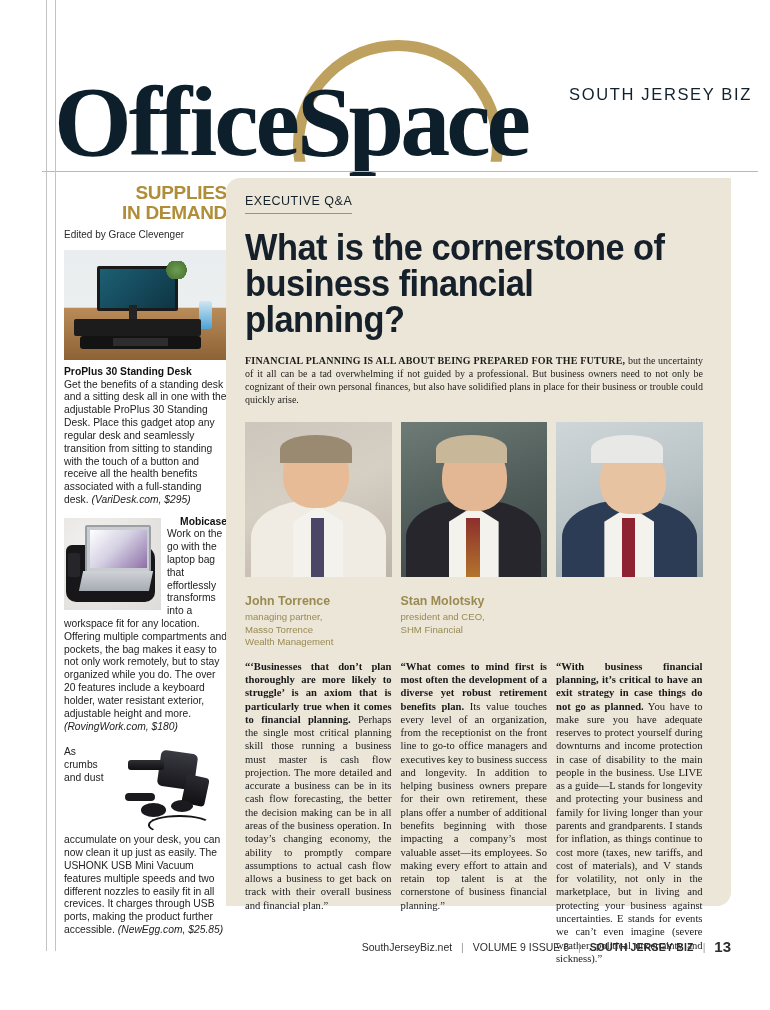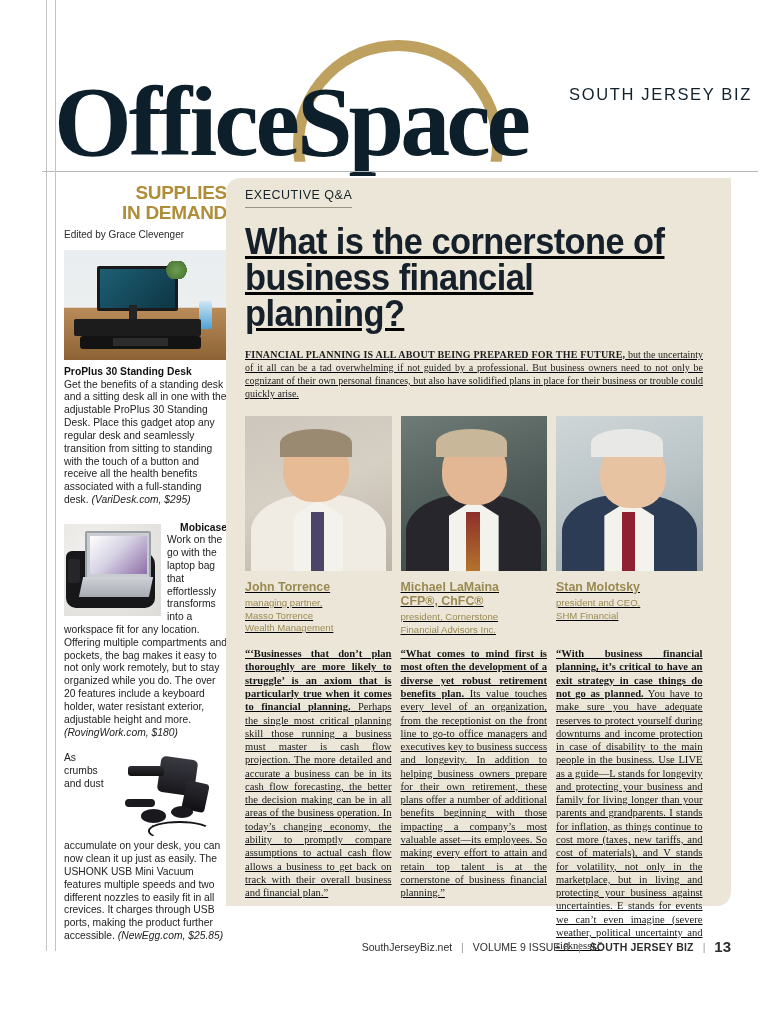--- a/index.html
+++ b/index.html
@@ -67,21 +67,21 @@
              background:linear-gradient(180deg,#2a2a30,#101014);border-radius:4px;transform:rotate(12deg);}
   .vac .n1{position:absolute;left:10%;top:54%;width:26%;height:9%;background:#1a1a1e;border-radius:5px;}
   .vac .o1{position:absolute;left:24%;top:66%;width:22%;height:16%;background:#1a1a1e;border-radius:50%;}
   .vac .o2{position:absolute;left:50%;top:62%;width:20%;height:14%;background:#1a1a1e;border-radius:50%;}
   .vac .cord{position:absolute;left:30%;top:80%;width:52%;height:18%;
              border:2px solid #141418;border-radius:50%;border-color:#141418 transparent transparent #141418;}
 
   
   #panel{position:absolute;left:226px;top:178px;width:505px;height:728px;
          background:#ece6d8;border-radius:14px 0 14px 0;}
-  #panel-inner{position:absolute;left:245px;top:185px;width:458px;text-decoration:underline;}
+  #panel-inner{position:absolute;left:245px;top:191px;width:458px;}
   .eyebrow{font-size:12.5px;letter-spacing:.04em;color:#16222b;padding-bottom:5px;
            border-bottom:1px solid #9a937f;display:inline-block;}
   .headline{font-family:"Liberation Sans Narrow","Liberation Sans",sans-serif;
             font-weight:bold;font-size:37px;line-height:.97;color:#15202a;
             margin-top:16px;letter-spacing:-.6px;transform:scaleX(.93);transform-origin:left top;}
   .deck{font-family:"Liberation Serif",serif;font-size:10px;line-height:1.32;
         color:#1c1c1c;margin-top:16px;text-align:justify;}
   .deck b{font-weight:bold;letter-spacing:.2px;}
 
   
@@ -101,21 +101,21 @@
   .torso.a{background:#f0ece4;}
   .torso.b{background:#26262c;}
   .torso.c{background:#2c3c55;}
   .shirt{position:absolute;left:33%;top:54%;width:34%;height:46%;background:#f4f2ec;
          clip-path:polygon(50% 0,100% 22%,100% 100%,0 100%,0 22%);}
   .tie{position:absolute;left:45%;top:62%;width:9%;height:38%;}
   .tie.a{background:#4b4668;}
   .tie.b{background:linear-gradient(180deg,#8d2f2c,#b3742c);}
   .tie.c{background:#8f2230;}
 
-  .namerow{display:flex;gap:9px;margin-top:10px;}
+  .namerow{display:flex;gap:9px;margin-top:18px;}
   .nblock{width:146.5px;}
   .nname{font-weight:bold;font-size:12.4px;color:#9a8a52;line-height:1.12;}
   .ncred{font-size:9.6px;color:#9a8a52;line-height:1.3;margin-top:2px;}
 
   .quotes{display:flex;gap:9px;margin-top:11px;}
   .qcol{width:146.5px;font-family:"Liberation Serif",serif;font-size:10.6px;
         line-height:1.255;color:#16181a;text-align:justify;}
   .qcol b{font-weight:bold;}
 
   
@@ -151,21 +151,21 @@
       <div class="plant"></div>
       <div class="bot"></div>
       <div class="tray"></div>
       <div class="tray2"></div>
       <div class="kb"></div>
     </div>
     <div class="prod-name">ProPlus 30 Standing Desk</div>
     <div class="prod-body"><span>Get the benefits of a standing desk and a sitting desk all in one with the adjustable ProPlus 30 Standing Desk. Place this gadget atop any regular desk and seamlessly transition from sitting to standing with the touch of a button and receive all the health benefits associated with a full-standing desk. </span><i>(VariDesk.com, $295)</i></div>
   </div>
 
-  <div class="prod" style="margin-top:15px;">
+  <div class="prod" style="margin-top:9px;">
     <div class="wrapimg ph bag" style="width:97px;height:92px;">
       <div class="case"></div>
       <div class="lap">
         <div class="scr"></div>
       </div>
       <div class="base"></div>
       <div class="pad"></div>
     </div>
     <div class="prod-name" style="text-align:right;">Mobicase</div>
     <div class="prod-body"><span>Work on the go with the laptop bag that effortlessly transforms into a workspace fit for any location. Offering multiple compartments and pockets, the bag makes it easy to not only work remotely, but to stay organized while you do. The over 20 features include a keyboard holder, water resistant exterior, adjustable height and more. </span><i>(RovingWork.com, $180)</i></div>
@@ -223,28 +223,20 @@
   <div class="namerow">
     <div class="nblock">
       <div class="nname">John Torrence</div>
       <div class="ncred">
         <div>managing partner,</div>
         <div>Masso Torrence</div>
         <div>Wealth Management</div>
       </div>
     </div>
     <div class="nblock">
-      <div class="nname">Michael LaMaina</div>
-      <div class="nname">CFP®, ChFC®</div>
-      <div class="ncred">
-        <div>president, Cornerstone</div>
-        <div>Financial Advisors Inc.</div>
-      </div>
-    </div>
-    <div class="nblock">
       <div class="nname">Stan Molotsky</div>
       <div class="ncred">
         <div>president and CEO,</div>
         <div>SHM Financial</div>
       </div>
     </div>
   </div>
 
   <div class="quotes">
     <div class="qcol"><b>“‘Businesses that don’t plan thoroughly are more likely to struggle’ is an axiom that is particularly true when it comes to financial planning.</b><span> Perhaps the single most critical planning skill those running a business must master is cash flow projection. The more detailed and accurate a business can be in its cash flow forecasting, the better the decision making can be in all areas of the business operation. In today’s changing economy, the ability to promptly compare assumptions to actual cash flow allows a business to get back on track with their overall business and financial plan.”</span></div>

